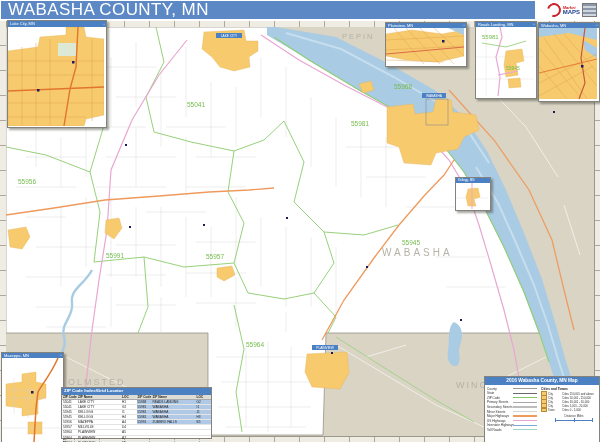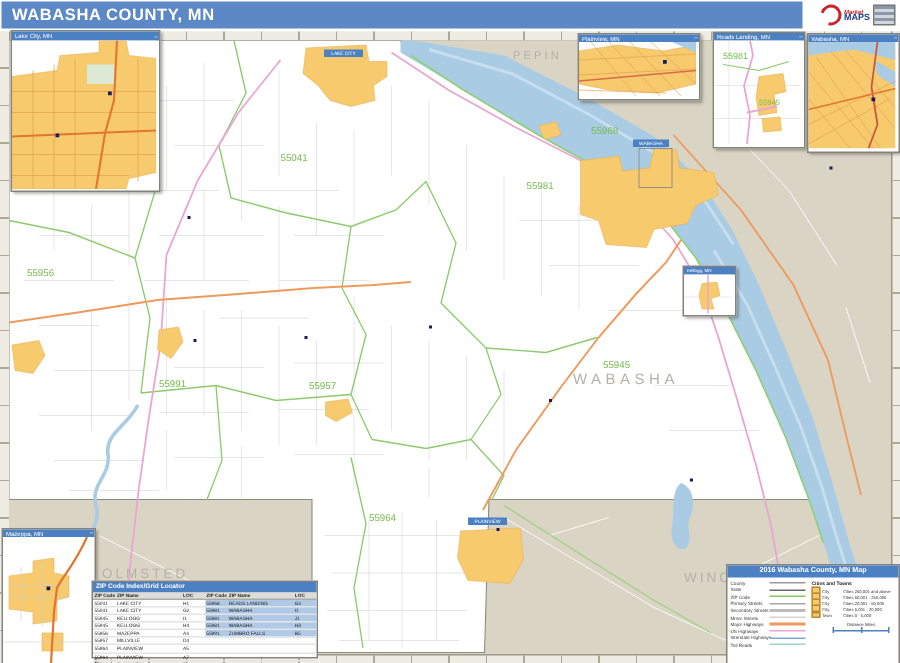--- a/index.html
+++ b/index.html
@@ -2,21 +2,21 @@
 <html><head>
 <meta charset="utf-8">
 <style>
   html,body{margin:0;padding:0;background:#ffffff;}
   .page{position:relative;width:600px;height:442px;background:#ffffff;overflow:hidden;
         font-family:"Liberation Sans",sans-serif;}
 
   
   .banner{position:absolute;left:1px;top:1px;width:534px;height:18px;background:#5C88C5;
           display:flex;align-items:center;}
-  .banner h1{margin:0 0 0 7px;font-size:11px;font-weight:bold;color:#ffffff;letter-spacing:.4px;}
+  .banner h1{margin:0 0 0 7px;font-size:17px;font-weight:normal;color:#ffffff;letter-spacing:.4px;}
   .logo{position:absolute;left:537px;top:1px;width:61px;height:18px;background:#ffffff;
         display:flex;align-items:center;justify-content:flex-end;gap:2px;}
   .logo .swirl{width:10px;height:10px;border:2px solid #CC2229;border-left-color:transparent;
         border-radius:50%;transform:rotate(-30deg);}
   .logo .words{display:flex;flex-direction:column;line-height:4px;}
   .logo .w1{font-size:4px;color:#CC2229;font-style:italic;font-weight:bold;}
   .logo .w2{font-size:6px;color:#1B3E8C;font-weight:bold;}
   .logo .badge{width:13px;height:12px;margin-right:1px;background:
         repeating-linear-gradient(to bottom,#8a97a8 0,#8a97a8 2px,#cfd6de 2px,#cfd6de 4px);
         border:1px solid #777;}

